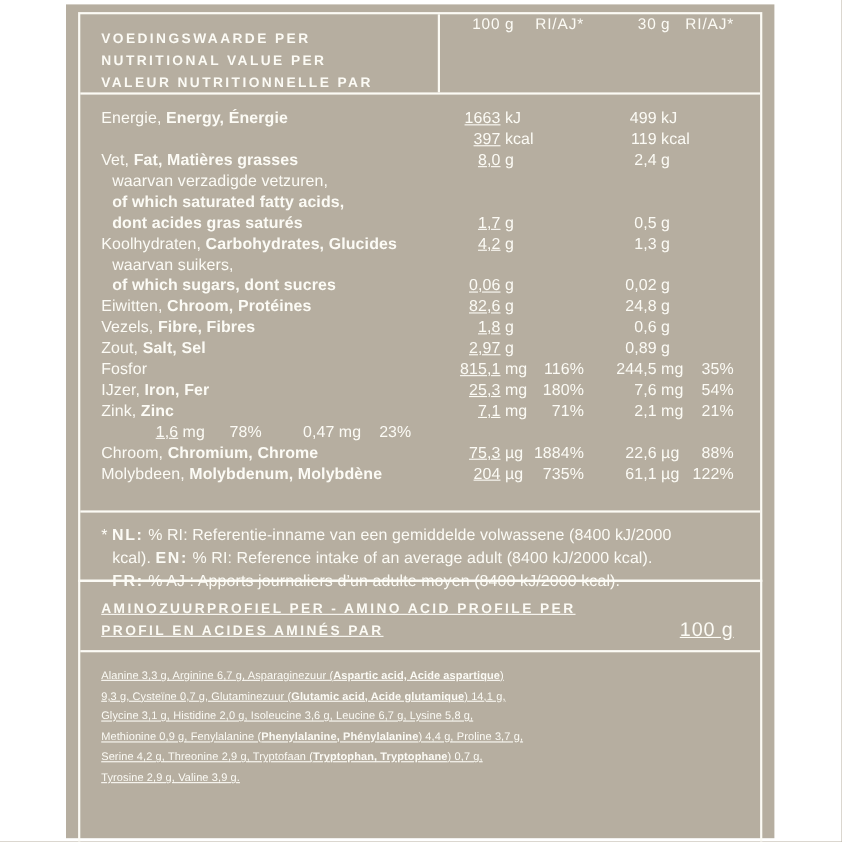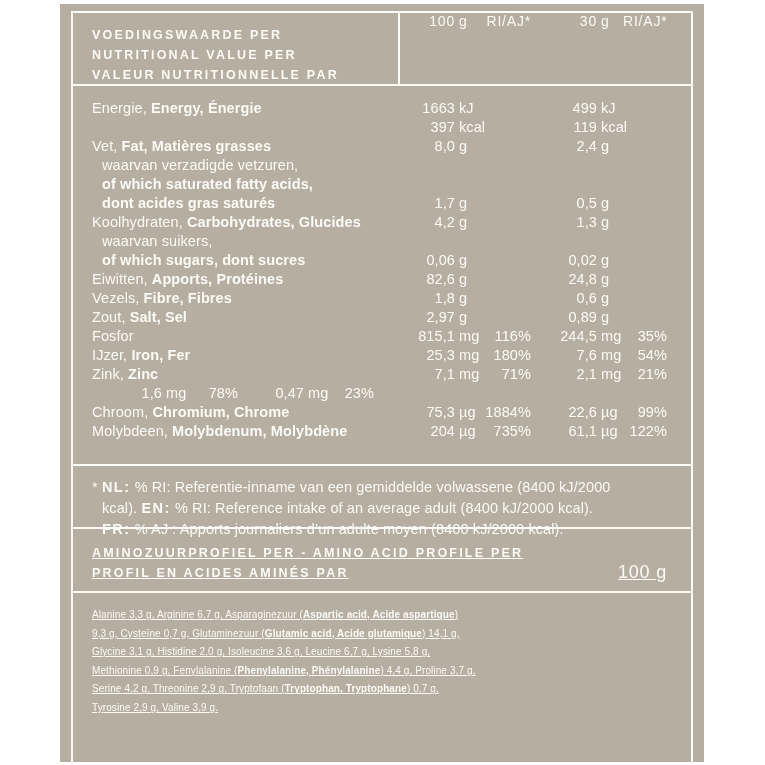--- a/index.html
+++ b/index.html
@@ -30,21 +30,21 @@
   .vunit{width:26px;padding-left:4px;text-align:left;white-space:nowrap;overflow:visible;flex:none;box-sizing:border-box;}
   .vpct{text-align:right;white-space:nowrap;flex:none;}
   .w-numB{width:55px;} .w-pctC{width:50px;} .w-numD{width:66px;} .w-pctE{width:44px;}
 
   
   .b1-rows{height:365px;flex:none;padding:13px 24px 0 19px;border-bottom:2px solid var(--ink);
            font-size:14.5px;line-height:19px;letter-spacing:0.1px;}
   .row{display:flex;}
   .row .lbl{flex:1;white-space:nowrap;overflow:visible;}
   .row .lbl.ind{padding-left:10px;}
-  .row .numB{width:70px;}
+  .row .numB{width:70px;text-decoration:underline;}
   b{font-weight:700;}
 
   
   .b1-foot{flex:1;padding:11px 24px 0 29px;text-indent:-10px;
            font-size:14.5px;line-height:21px;letter-spacing:0.1px;}
   .b1-foot b{letter-spacing:1.5px;}
 
   
   .b2-header{height:54px;flex:none;border-bottom:2px solid var(--ink);display:flex;
              justify-content:space-between;align-items:flex-end;padding:0 24px 8px 19px;}
@@ -149,21 +149,21 @@
         <div class="row">
           <span class="lbl ind"><b>of which sugars, dont sucres</b></span>
           <span class="vnum numB">0,06</span>
           <span class="vunit">g</span>
           <span class="vpct w-pctC"></span>
           <span class="vnum w-numD">0,02</span>
           <span class="vunit">g</span>
           <span class="vpct w-pctE"></span>
         </div>
         <div class="row">
-          <span class="lbl">Eiwitten, <b>Apports, Protéines</b></span>
+          <span class="lbl">Eiwitten, <b>Chroom, Protéines</b></span>
           <span class="vnum numB">82,6</span>
           <span class="vunit">g</span>
           <span class="vpct w-pctC"></span>
           <span class="vnum w-numD">24,8</span>
           <span class="vunit">g</span>
           <span class="vpct w-pctE"></span>
         </div>
         <div class="row">
           <span class="lbl">Vezels, <b>Fibre, Fibres</b></span>
           <span class="vnum numB">1,8</span>
@@ -217,21 +217,21 @@
           <span class="vunit">mg</span>
           <span class="vpct w-pctE">23%</span>
         </div>
         <div class="row">
           <span class="lbl">Chroom, <b>Chromium, Chrome</b></span>
           <span class="vnum numB">75,3</span>
           <span class="vunit">µg</span>
           <span class="vpct w-pctC">1884%</span>
           <span class="vnum w-numD">22,6</span>
           <span class="vunit">µg</span>
-          <span class="vpct w-pctE">99%</span>
+          <span class="vpct w-pctE">88%</span>
         </div>
         <div class="row">
           <span class="lbl">Molybdeen, <b>Molybdenum, Molybdène</b></span>
           <span class="vnum numB">204</span>
           <span class="vunit">µg</span>
           <span class="vpct w-pctC">735%</span>
           <span class="vnum w-numD">61,1</span>
           <span class="vunit">µg</span>
           <span class="vpct w-pctE">122%</span>
         </div>

